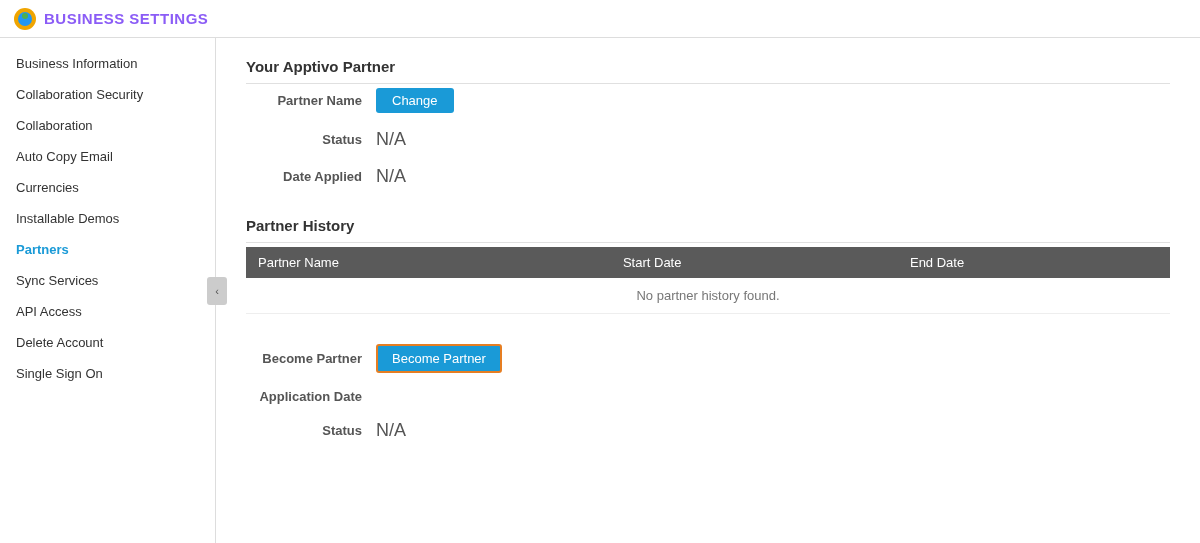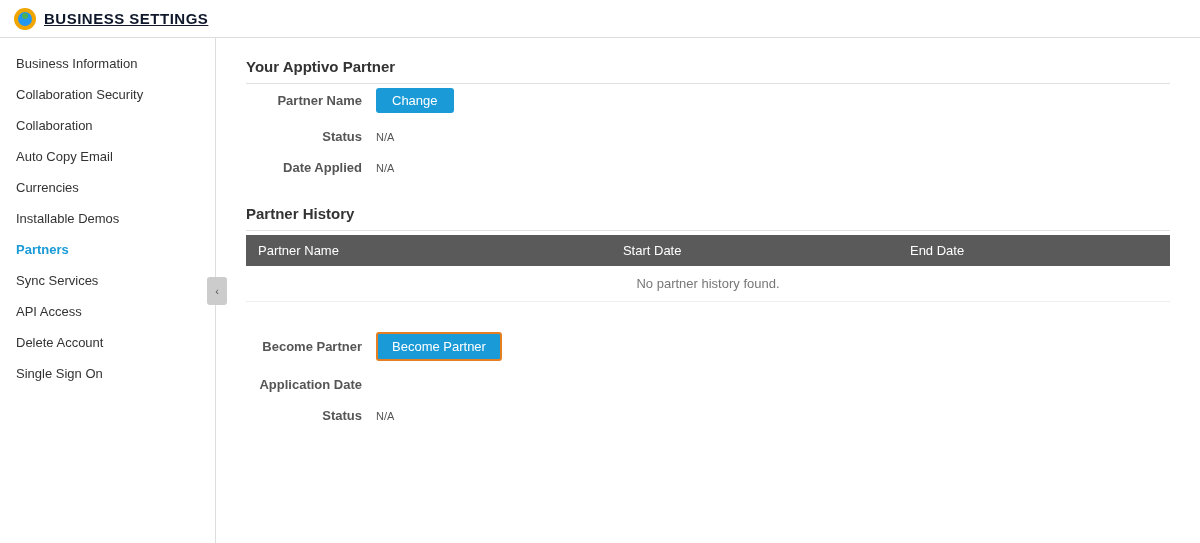--- a/index.html
+++ b/index.html
@@ -15,24 +15,23 @@
       height: 38px;
     }
     .header-logo {
       width: 22px;
       height: 22px;
       margin-right: 8px;
     }
     .header-title {
       font-size: 15px;
       font-weight: bold;
-      color: #0f172a;
+      color: #8b5cf6;
       letter-spacing: 0.5px;
       text-transform: uppercase;
-      text-decoration: underline;
     }
 
     
     .layout {
       display: flex;
       min-height: calc(100vh - 38px);
     }
 
     
     .sidebar {
@@ -102,21 +101,21 @@
       width: 130px;
       text-align: right;
       font-weight: bold;
       color: #555;
       font-size: 13px;
       padding-right: 14px;
       flex-shrink: 0;
     }
     .field-value {
       color: #555;
-      font-size: 11px;
+      font-size: 18px;
     }
 
     
     .btn-change {
       background: #1a9ad7;
       color: #fff;
       border: none;
       padding: 5px 16px;
       border-radius: 3px;
       cursor: pointer;

